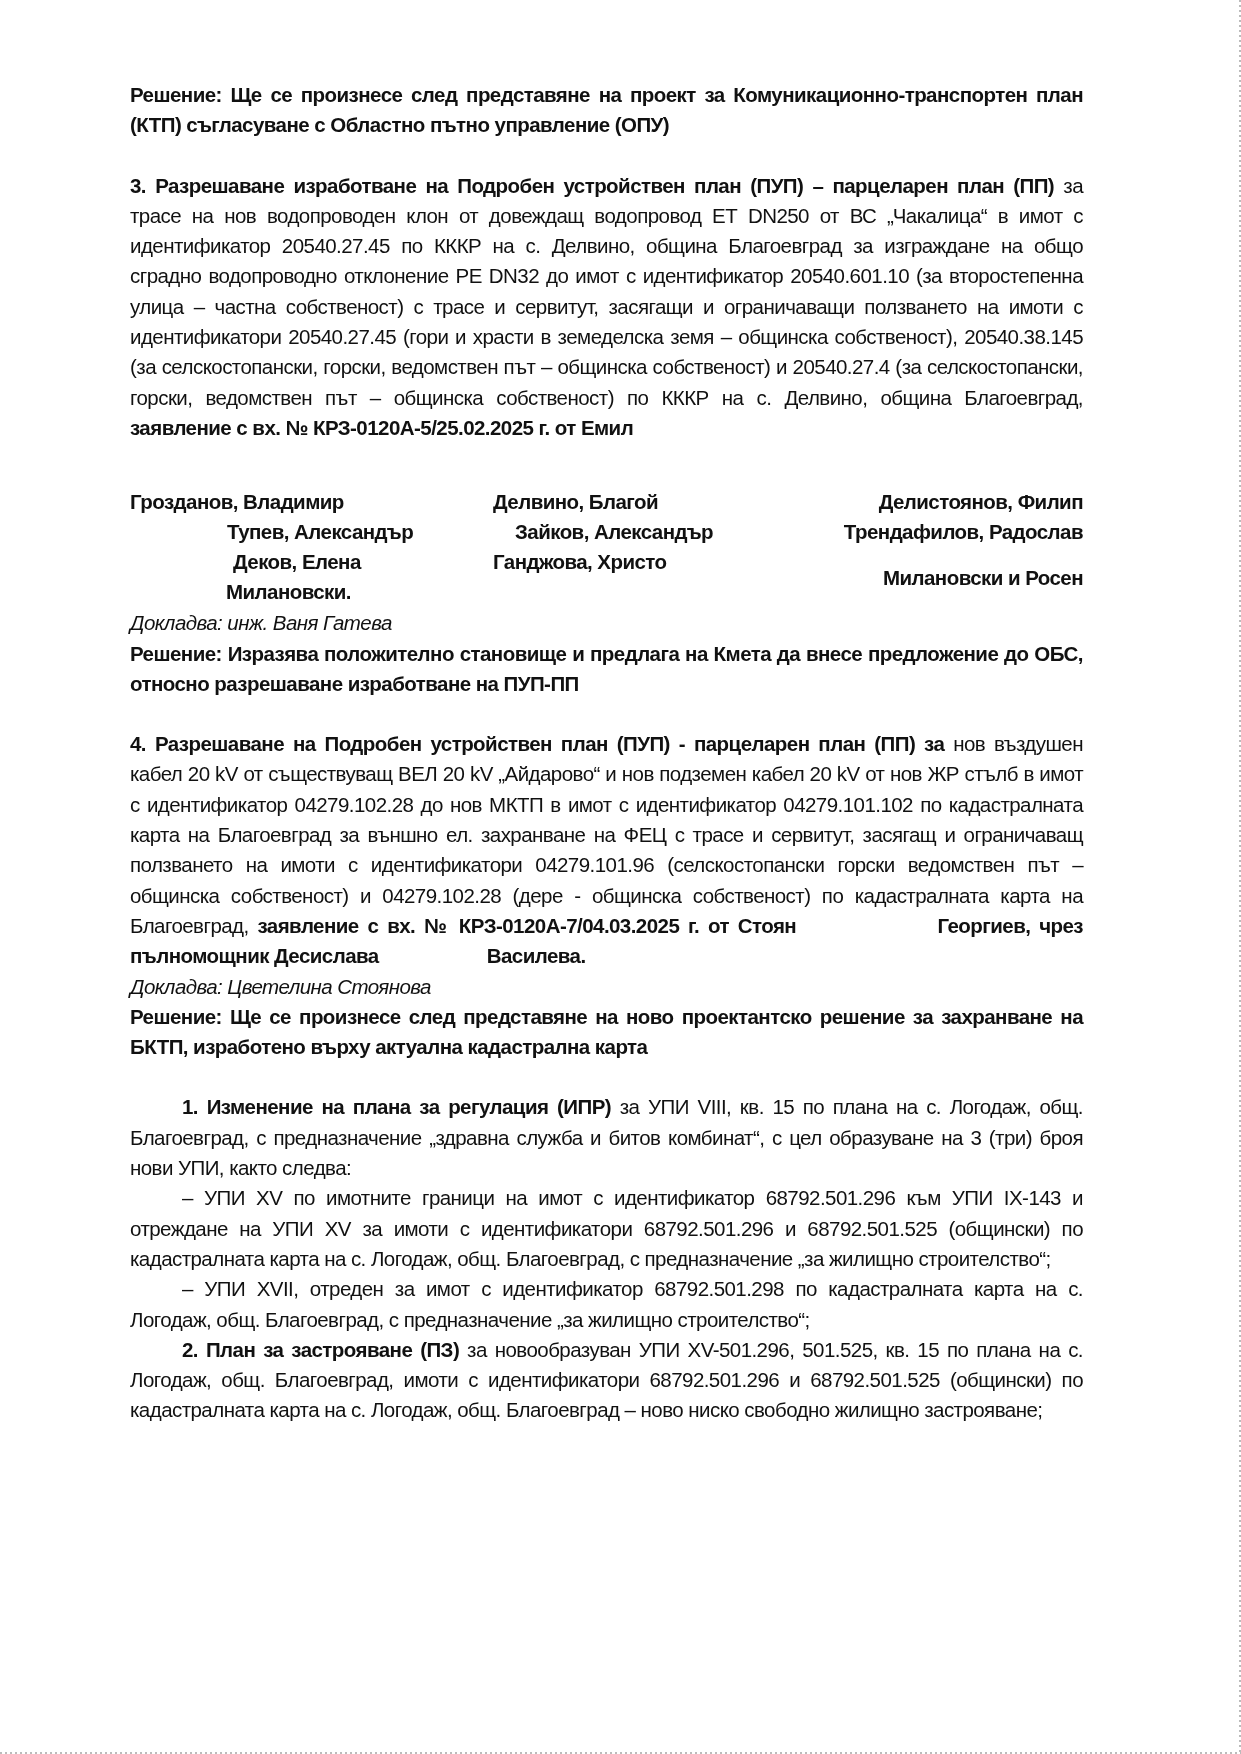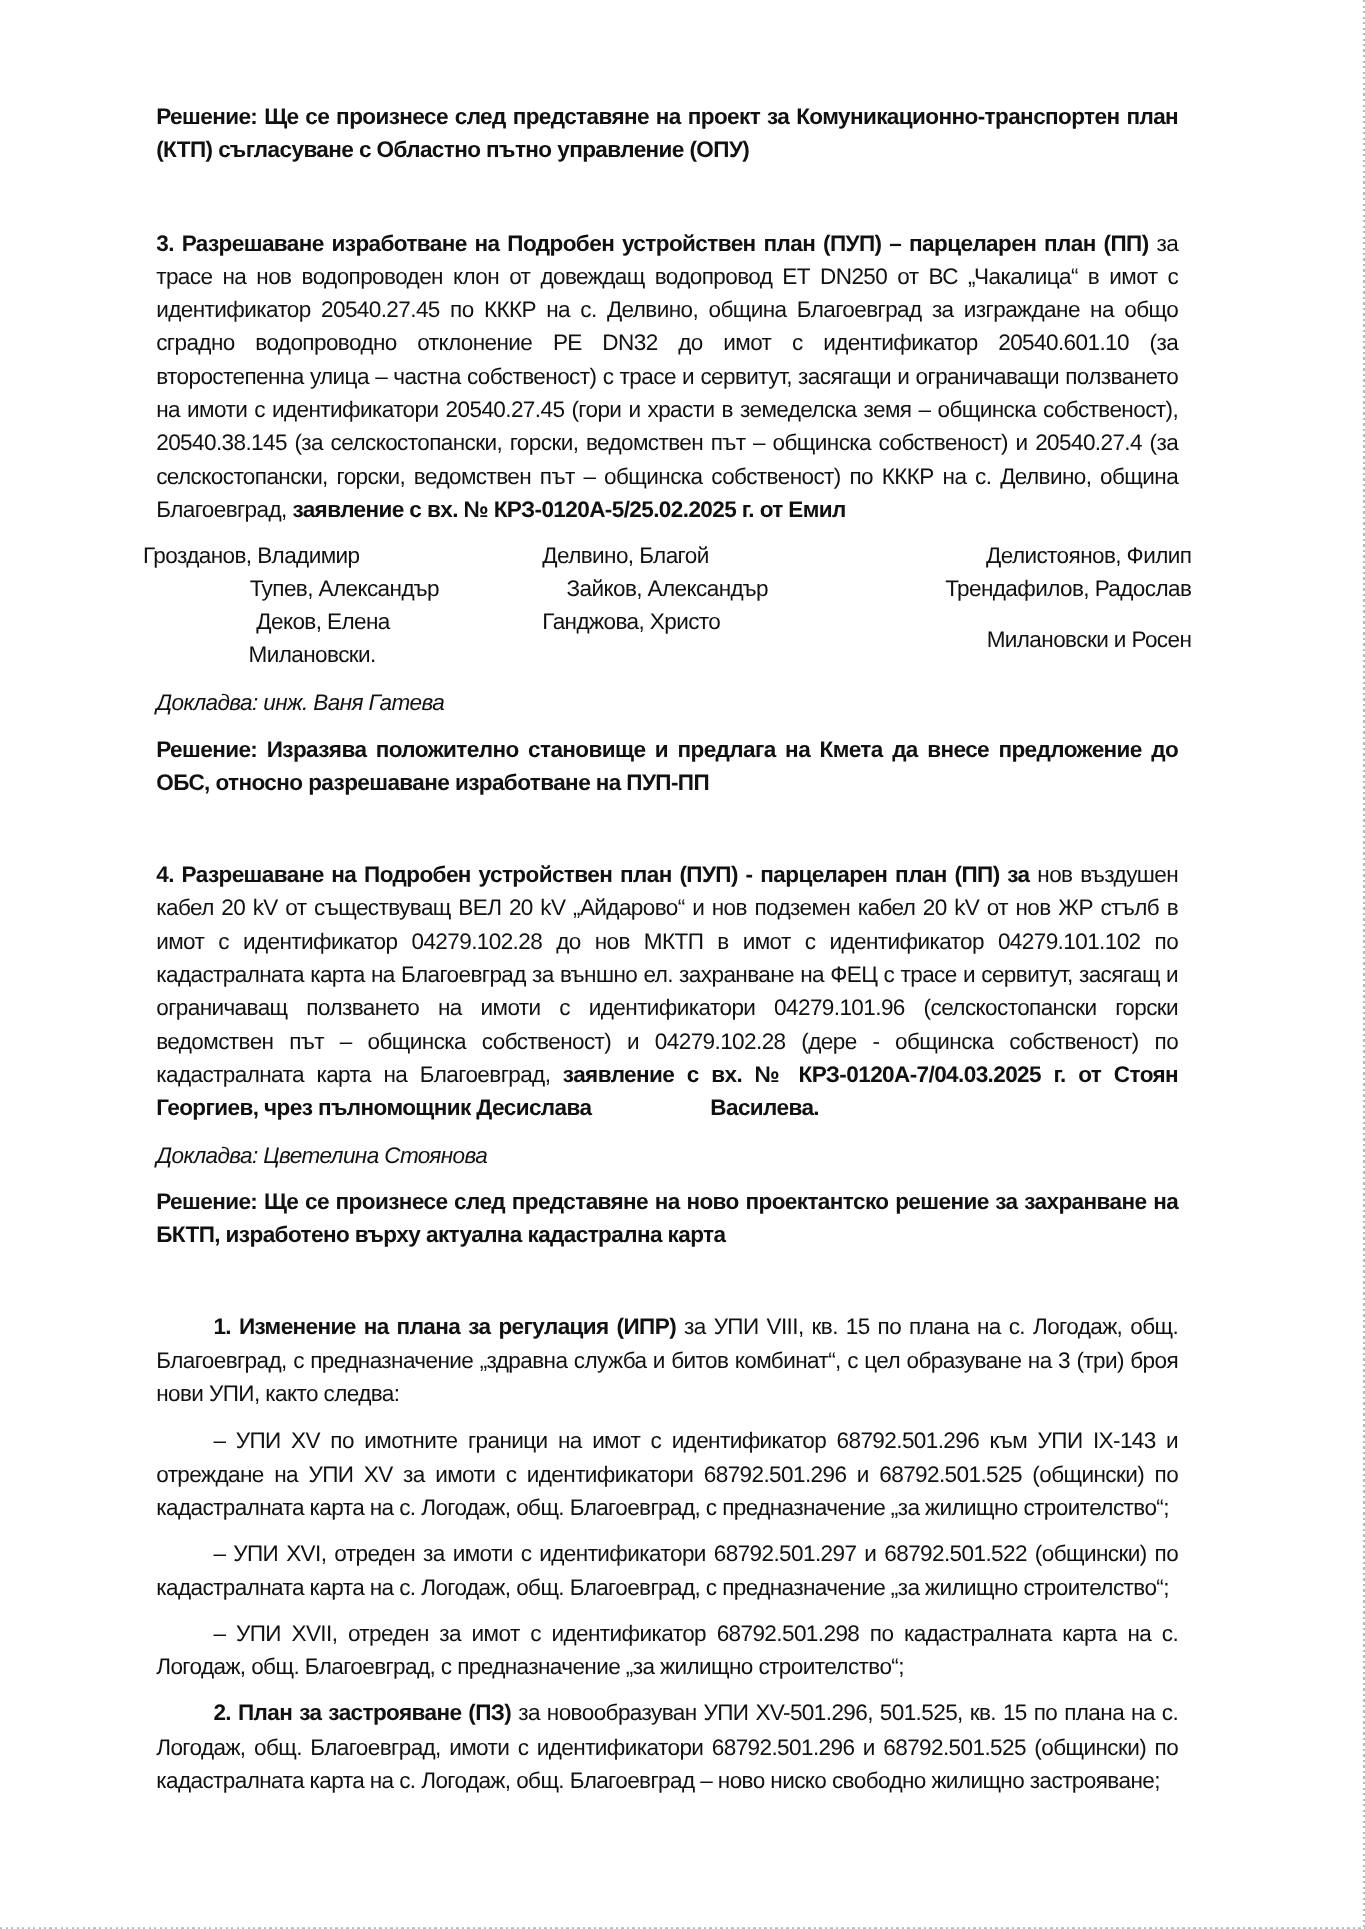--- a/index.html
+++ b/index.html
@@ -6,26 +6,26 @@
   body {
     width: 1241px; height: 1754px; position: relative; overflow: hidden;
     font-family: "Liberation Sans", "DejaVu Sans", sans-serif;
     color: #111;
   }
   .page { position: absolute; left: 0; top: 0; width: 1241px; height: 1754px; }
   .content {
     position: absolute; left: 130px; top: 80px; width: 953px;
     font-size: 20.5px; line-height: 30.3px; letter-spacing: -0.55px;
   }
-  .p { text-align: justify; margin: 12px; }
+  .p { text-align: justify; margin: 0; }
   .b { font-weight: bold; }
   .i { font-style: italic; }
   .gap { height: 30px; }
   .indent { text-indent: 52px; }
-  .names { position: relative; height: 121px; font-weight: normal; }
+  .names { position: relative; height: 121px; font-weight: bold; margin-top: 44px; }
   .names span { position: absolute; white-space: nowrap; }
   .edge-right {
     position: absolute; right: 0; top: 0; width: 2px; height: 1754px;
     background: repeating-linear-gradient(to bottom, #bbb 0 2px, transparent 2px 5px);
   }
   .edge-bottom {
     position: absolute; left: 0; bottom: 0; width: 1241px; height: 2px;
     background: repeating-linear-gradient(to right, #bbb 0 2px, transparent 2px 5px);
   }
 </style>
@@ -69,21 +69,20 @@
       <p class="p b">Решение: Ще се произнесе след представяне на ново проектантско решение за захранване на БКТП, изработено върху актуална кадастрална карта</p>
     </div>
 
     <div class="gap"></div>
 
     <div>
       <p class="p indent">
         <span class="b">1. Изменение на плана за регулация (ИПР)</span><span> за УПИ VIII, кв. 15 по плана на с. Логодаж, общ. Благоевград, с предназначение „здравна служба и битов комбинат“, с цел образуване на 3 (три) броя нови УПИ, както следва:</span>
       </p>
       <p class="p indent">– УПИ XV по имотните граници на имот с идентификатор 68792.501.296 към УПИ IX-143 и отреждане на УПИ XV за имоти с идентификатори 68792.501.296 и 68792.501.525 (общински) по кадастралната карта на с. Логодаж, общ. Благоевград, с предназначение „за жилищно строителство“;</p>
-      <p class="p indent">– УПИ XVI, отреден за имоти с идентификатори 68792.501.297 и 68792.501.522 (общински) по кадастралната карта на с. Логодаж, общ. Благоевград, с предназначение „за жилищно строителство“;</p>
       <p class="p indent">– УПИ XVII, отреден за имот с идентификатор 68792.501.298 по кадастралната карта на с. Логодаж, общ. Благоевград, с предназначение „за жилищно строителство“;</p>
       <p class="p indent">
         <span class="b">2. План за застрояване (ПЗ)</span><span> за новообразуван УПИ XV-501.296, 501.525, кв. 15 по плана на с. Логодаж, общ. Благоевград, имоти с идентификатори  68792.501.296 и 68792.501.525 (общински) по кадастралната карта на с. Логодаж, общ. Благоевград – ново ниско свободно жилищно застрояване;</span>
       </p>
     </div>
 
   </div>
   <div class="edge-right"></div>
   <div class="edge-bottom"></div>
 </div>

